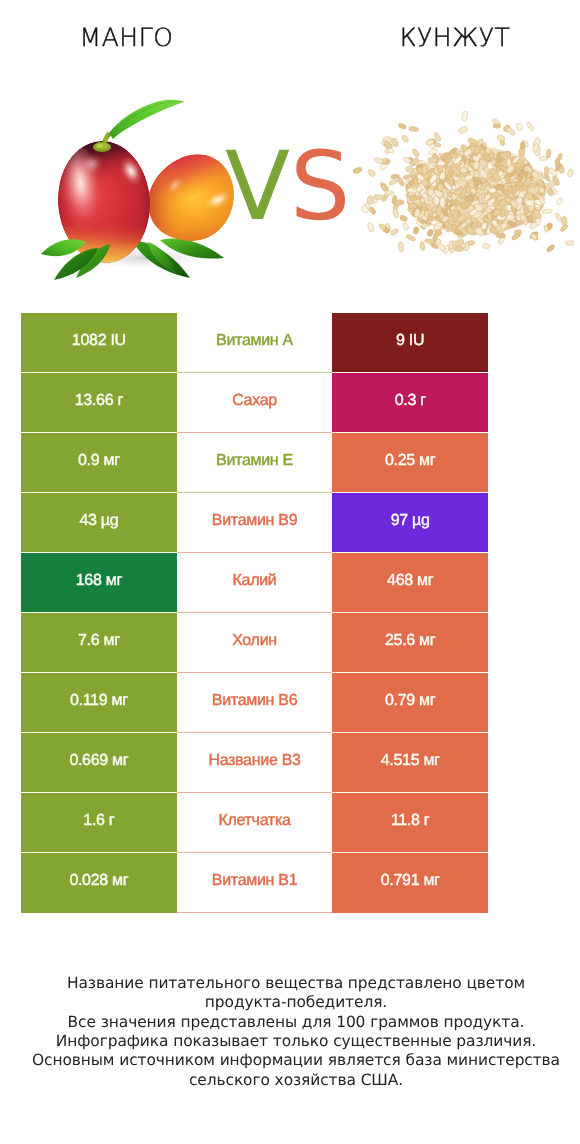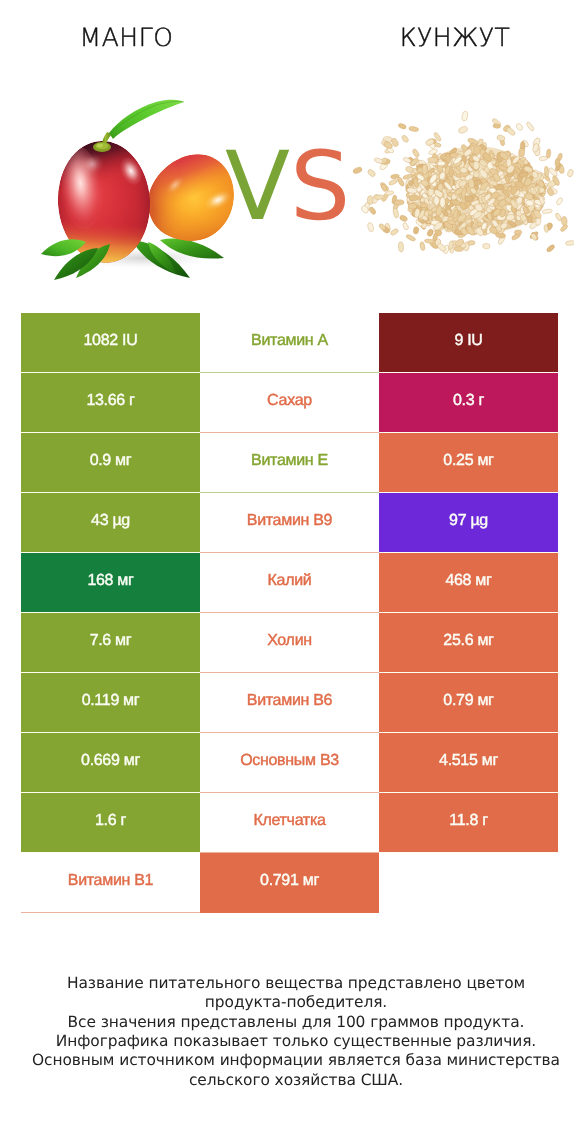--- a/index.html
+++ b/index.html
@@ -21,21 +21,21 @@
   
   .hero{position:absolute;left:0;top:0;width:580px;height:300px;}
   .mango-wrap{position:absolute;left:36px;top:92px;}
   .sesame-wrap{position:absolute;left:350px;top:93px;}
   .vs{position:absolute;left:225px;top:140px;font-size:95px;line-height:95px;
       font-weight:400;letter-spacing:0;font-family:"DejaVu Sans",sans-serif;}
   .vs span{display:inline-block;}
 
   
   .table{position:absolute;left:21px;top:313px;width:537px;}
-  .row{display:flex;height:60px;width:560px;text-align:center;}
+  .row{display:flex;height:60px;width:467px;text-align:center;}
   .cell{box-sizing:border-box;width:179px;height:60px;
         display:flex;align-items:center;justify-content:center;
         font-family:"Liberation Sans",sans-serif;
         font-size:16px;font-weight:400;letter-spacing:-0.3px;}
   .cell span{-webkit-text-stroke:0.42px currentColor;position:relative;top:-2px;}
   .cell.left,.cell.right{color:#fbfdf6;}
   .cell.mid{background:#fff;}
   .row:not(:last-child) .cell.left,
   .row:not(:last-child) .cell.right{border-bottom:1.5px solid #fffdf0;}
 
@@ -1148,38 +1148,41 @@
         </div>
         <div class="cell right" style="background:#e06c49">
           <span>0.79 мг</span>
         </div>
       </div>
       <div class="row">
         <div class="cell left" style="background:#84a531">
           <span>0.669 мг</span>
         </div>
         <div class="cell mid" style="color:#e06c49;box-shadow:inset 0 -1px 0 #e06c4988">
-          <span>Основным B3</span>
+          <span>Название B3</span>
         </div>
         <div class="cell right" style="background:#e06c49">
           <span>4.515 мг</span>
         </div>
       </div>
       <div class="row">
         <div class="cell left" style="background:#84a531">
           <span>1.6 г</span>
         </div>
         <div class="cell mid" style="color:#e06c49;box-shadow:inset 0 -1px 0 #e06c4988">
           <span>Клетчатка</span>
         </div>
         <div class="cell right" style="background:#e06c49">
           <span>11.8 г</span>
         </div>
       </div>
       <div class="row">
+        <div class="cell left" style="background:#84a531">
+          <span>0.028 мг</span>
+        </div>
         <div class="cell mid" style="color:#e06c49;box-shadow:inset 0 -1px 0 #e06c4988">
           <span>Витамин B1</span>
         </div>
         <div class="cell right" style="background:#e06c49">
           <span>0.791 мг</span>
         </div>
       </div>
     </div>
 
   <div class="footer" id="footer">

